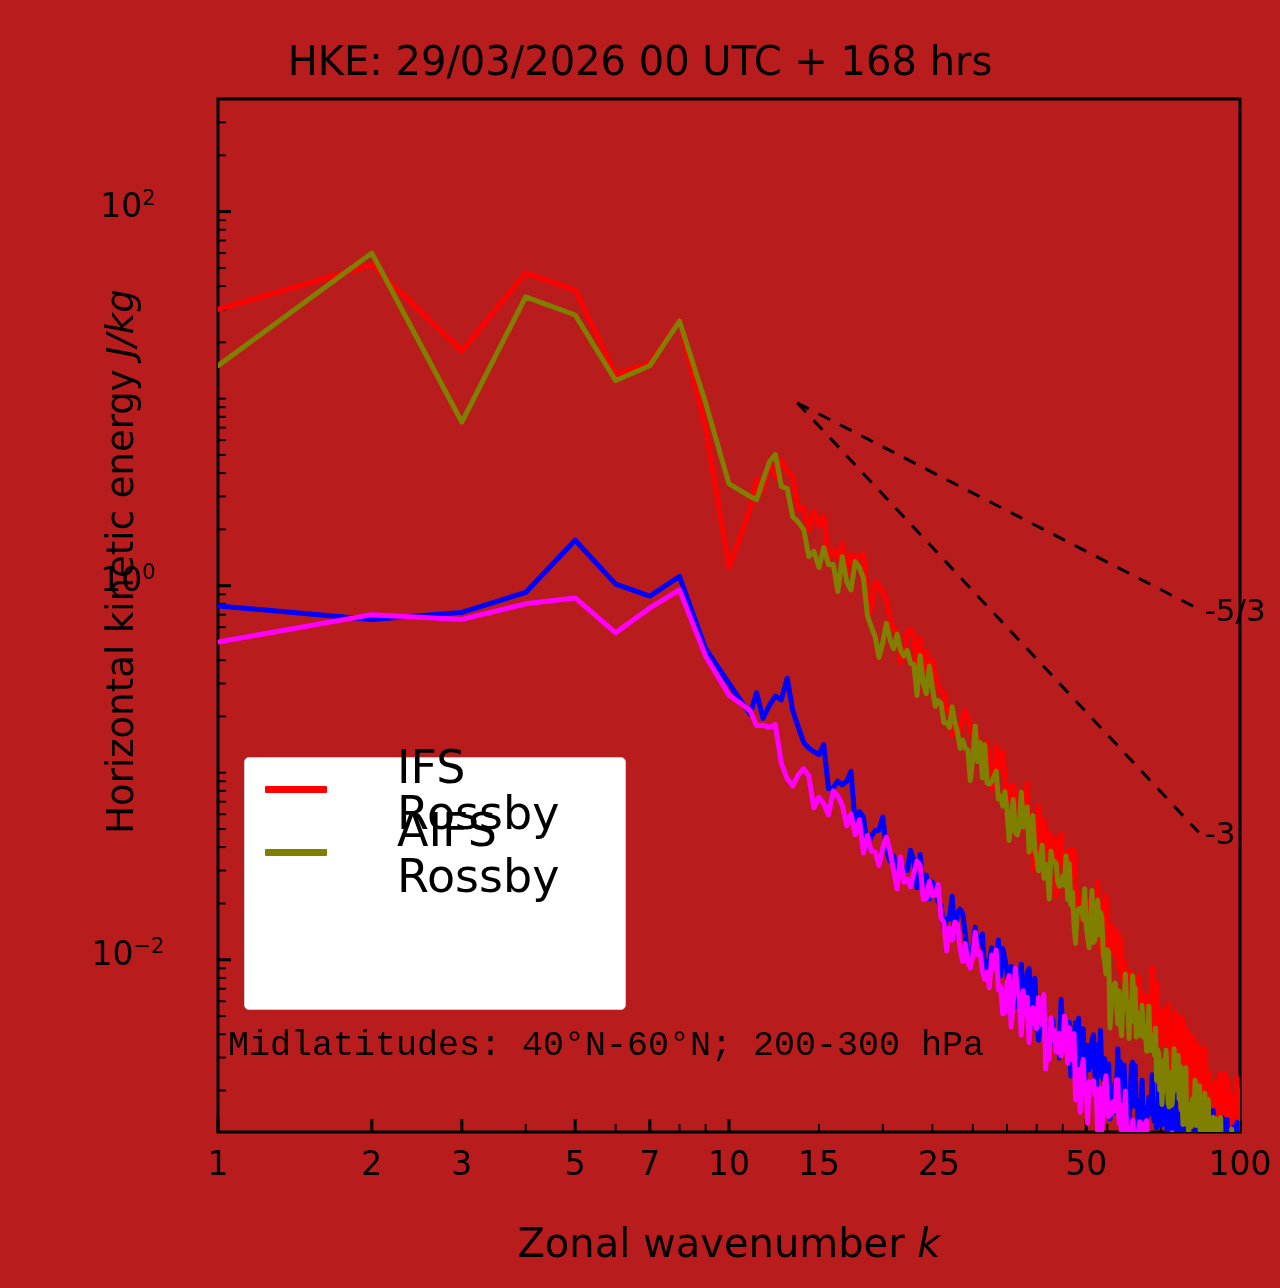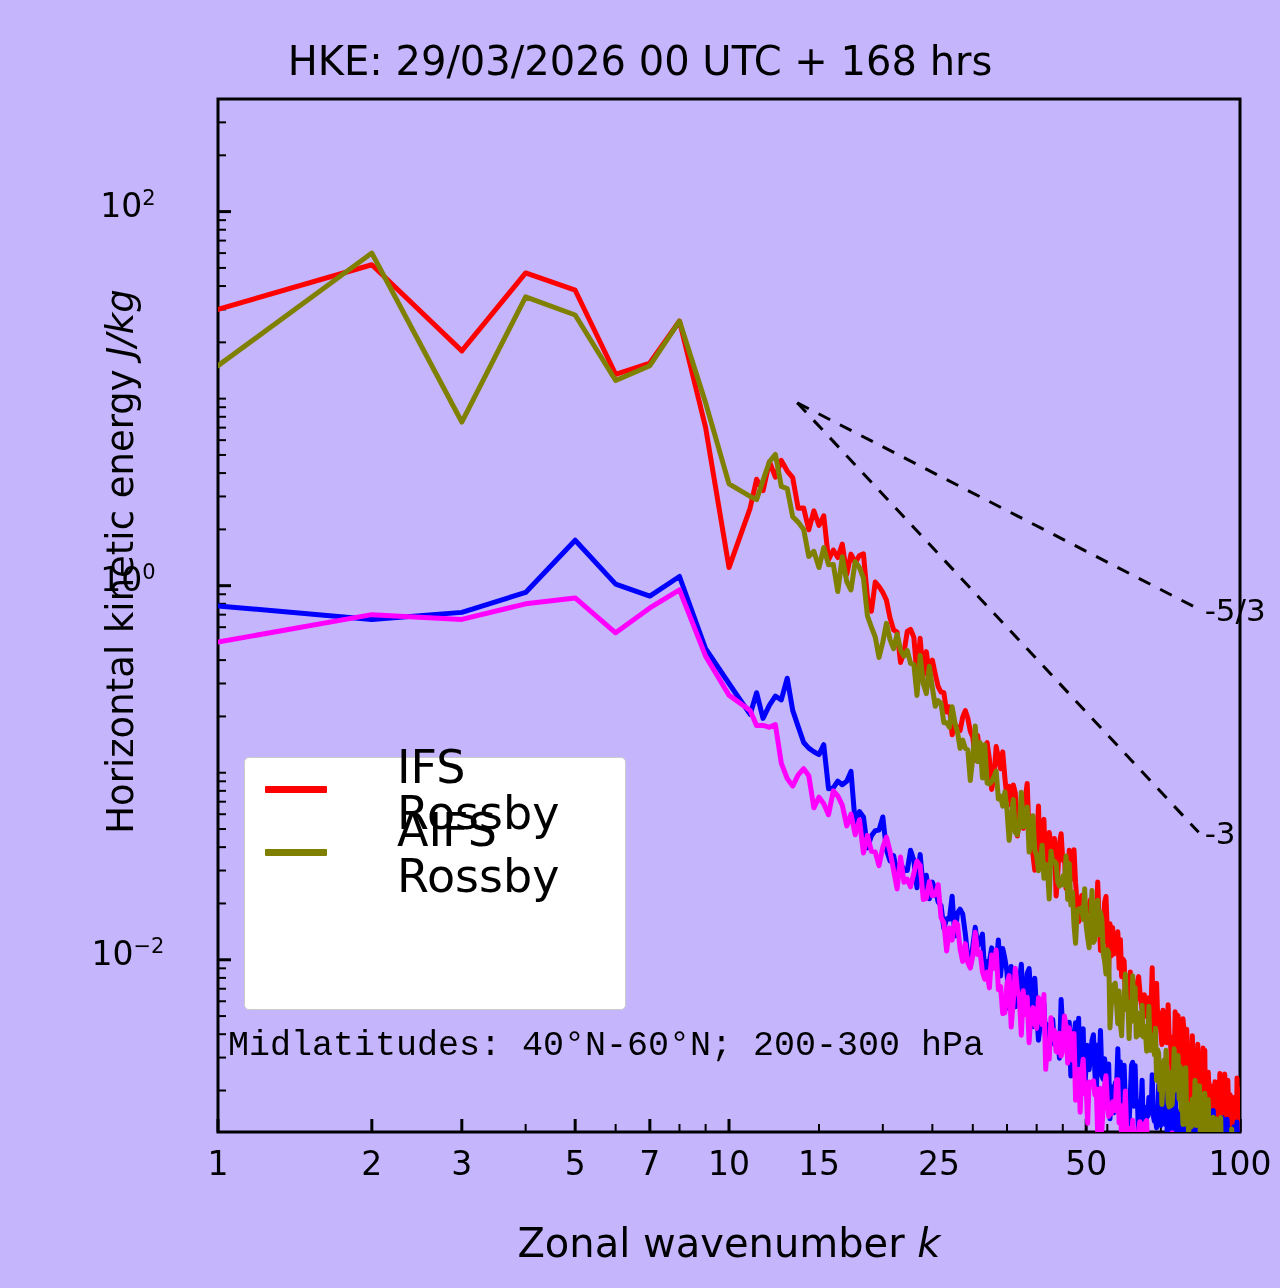--- a/index.html
+++ b/index.html
@@ -1,17 +1,17 @@
 <!DOCTYPE html>
 <html><head>
 <meta charset="utf-8">
 <style>
   html,body{margin:0;padding:0;background:#fff;}
   body{width:1280px;height:1288px;font-family:"DejaVu Sans",sans-serif;overflow:hidden;}
-  #figure{position:relative;width:1280px;height:1288px;background:#c4b5fd;}
+  #figure{position:relative;width:1280px;height:1288px;background:#b91c1c;}
   #chart-title{
     position:absolute;left:0;top:38px;width:1280px;text-align:center;
     font-size:40px;color:#000;letter-spacing:0px;
   }
   #ylabel-wrap{
     position:absolute;left:-330px;top:540px;width:900px;text-align:center;
     transform:rotate(-90deg);transform-origin:center center;
     font-size:37px;color:#000;white-space:nowrap;
   }
   #ylabel-wrap .it{font-style:italic;}

